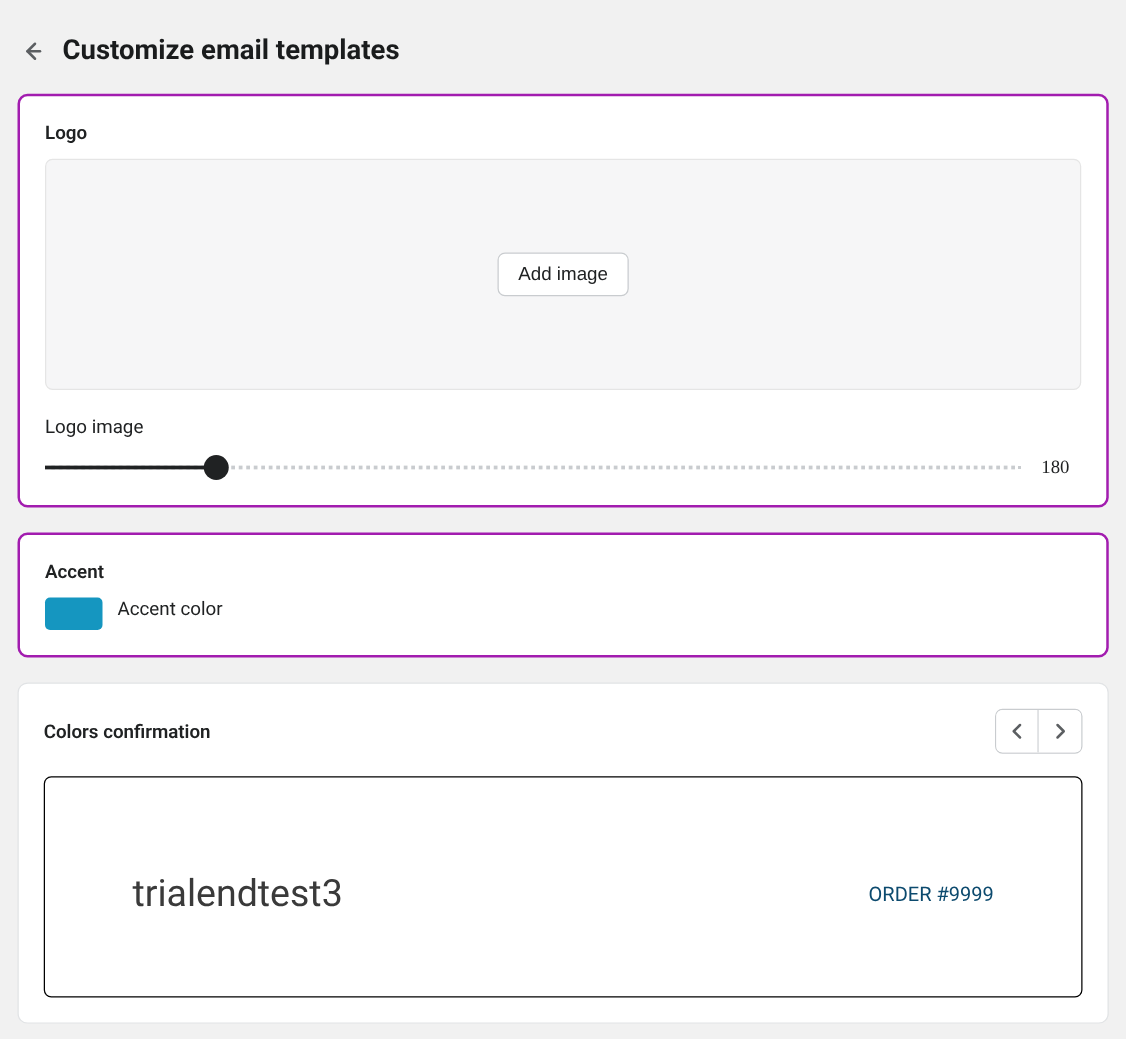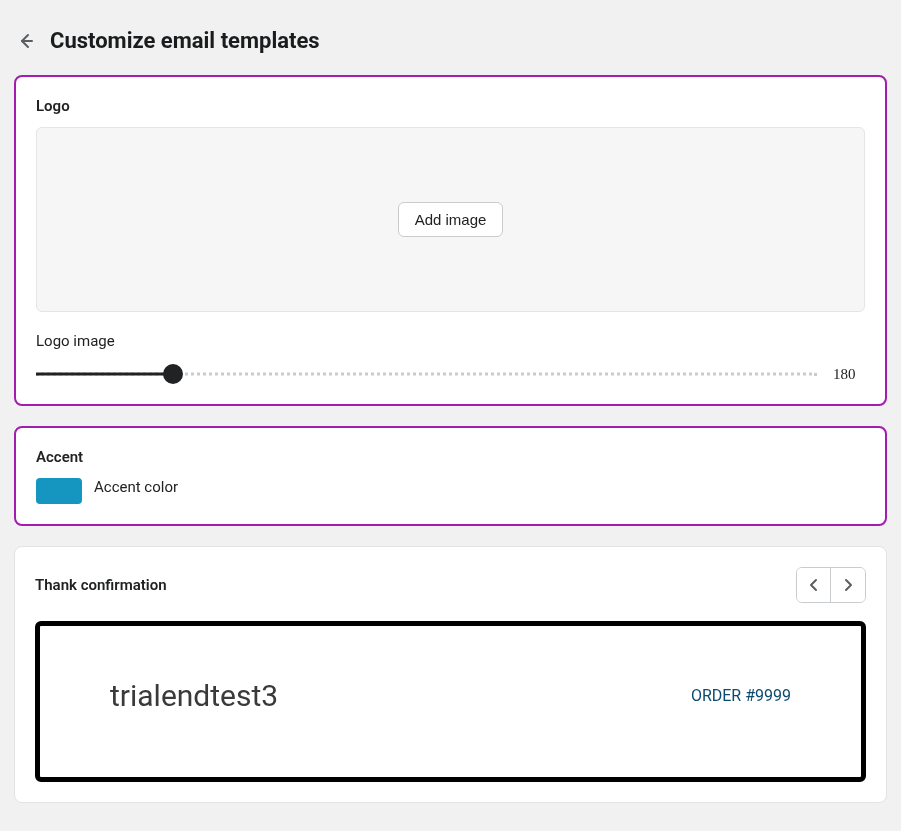--- a/index.html
+++ b/index.html
@@ -163,23 +163,23 @@
       display: flex;
       align-items: center;
       justify-content: center;
       background: #ffffff;
       cursor: pointer;
     }
     .nav-btn:first-child {
       border-right: 1px solid #c9cccf;
     }
     .email-preview {
-      border: 5px solid #000000;
-      border-radius: 6px;
-      padding: 52px 70px 20px 70px;
+      border: 1px solid #000000;
+      border-radius: 6px;
+      padding: 76px 70px 20px 70px;
     }
     .email-top {
       display: flex;
       justify-content: space-between;
       align-items: center;
       margin-bottom: 44px;
     }
     .store-name {
       font-size: 30px;
       font-weight: 400;
@@ -233,21 +233,21 @@
 <div class="card">
   <div class="card-label">Accent</div>
   <div class="color-row">
     <div class="color-swatch" style="background:#1596c0;"></div>
     <div class="color-label">Accent color</div>
   </div>
 </div>
 
 <div class="preview-card">
   <div class="preview-header">
-    <div class="preview-title">Thank confirmation</div>
+    <div class="preview-title">Colors confirmation</div>
     <div class="nav-buttons">
       <div class="nav-btn">
         <svg width="14" height="14" viewBox="0 0 14 14">
             <path d="M9 2L4 7L9 12" stroke="#5c5f62" stroke-width="2" stroke-linecap="round" stroke-linejoin="round" fill="none"></path>
           </svg>
       </div>
       <div class="nav-btn">
         <svg width="14" height="14" viewBox="0 0 14 14">
             <path d="M5 2L10 7L5 12" stroke="#5c5f62" stroke-width="2" stroke-linecap="round" stroke-linejoin="round" fill="none"></path>
           </svg>

